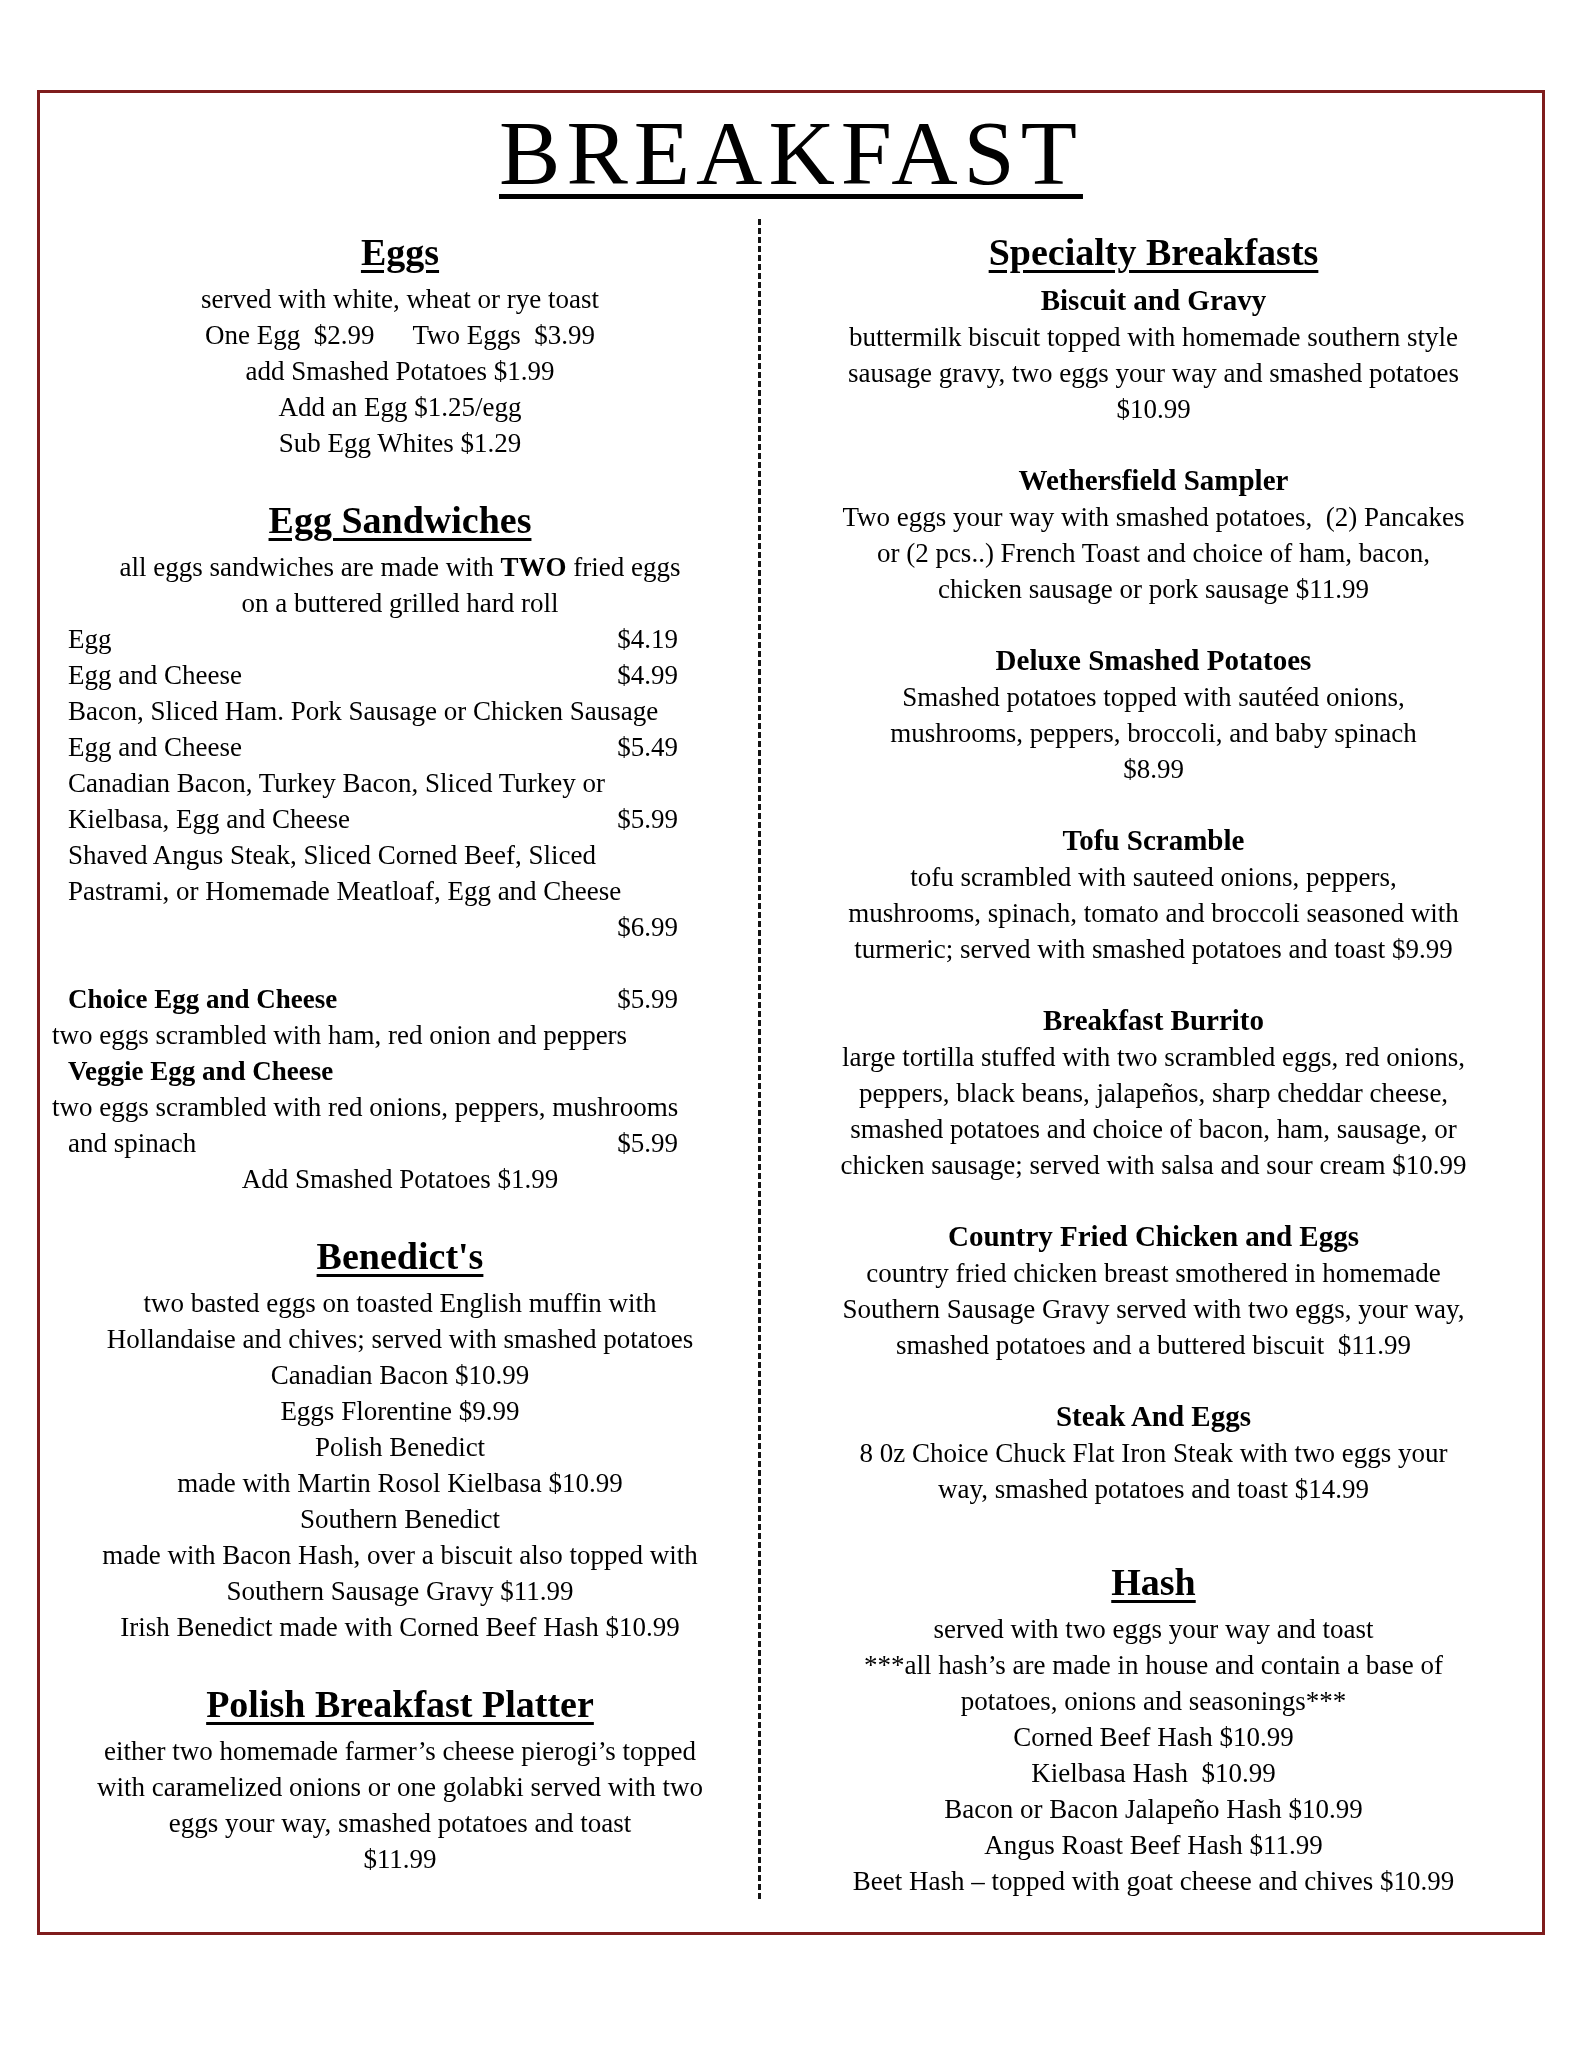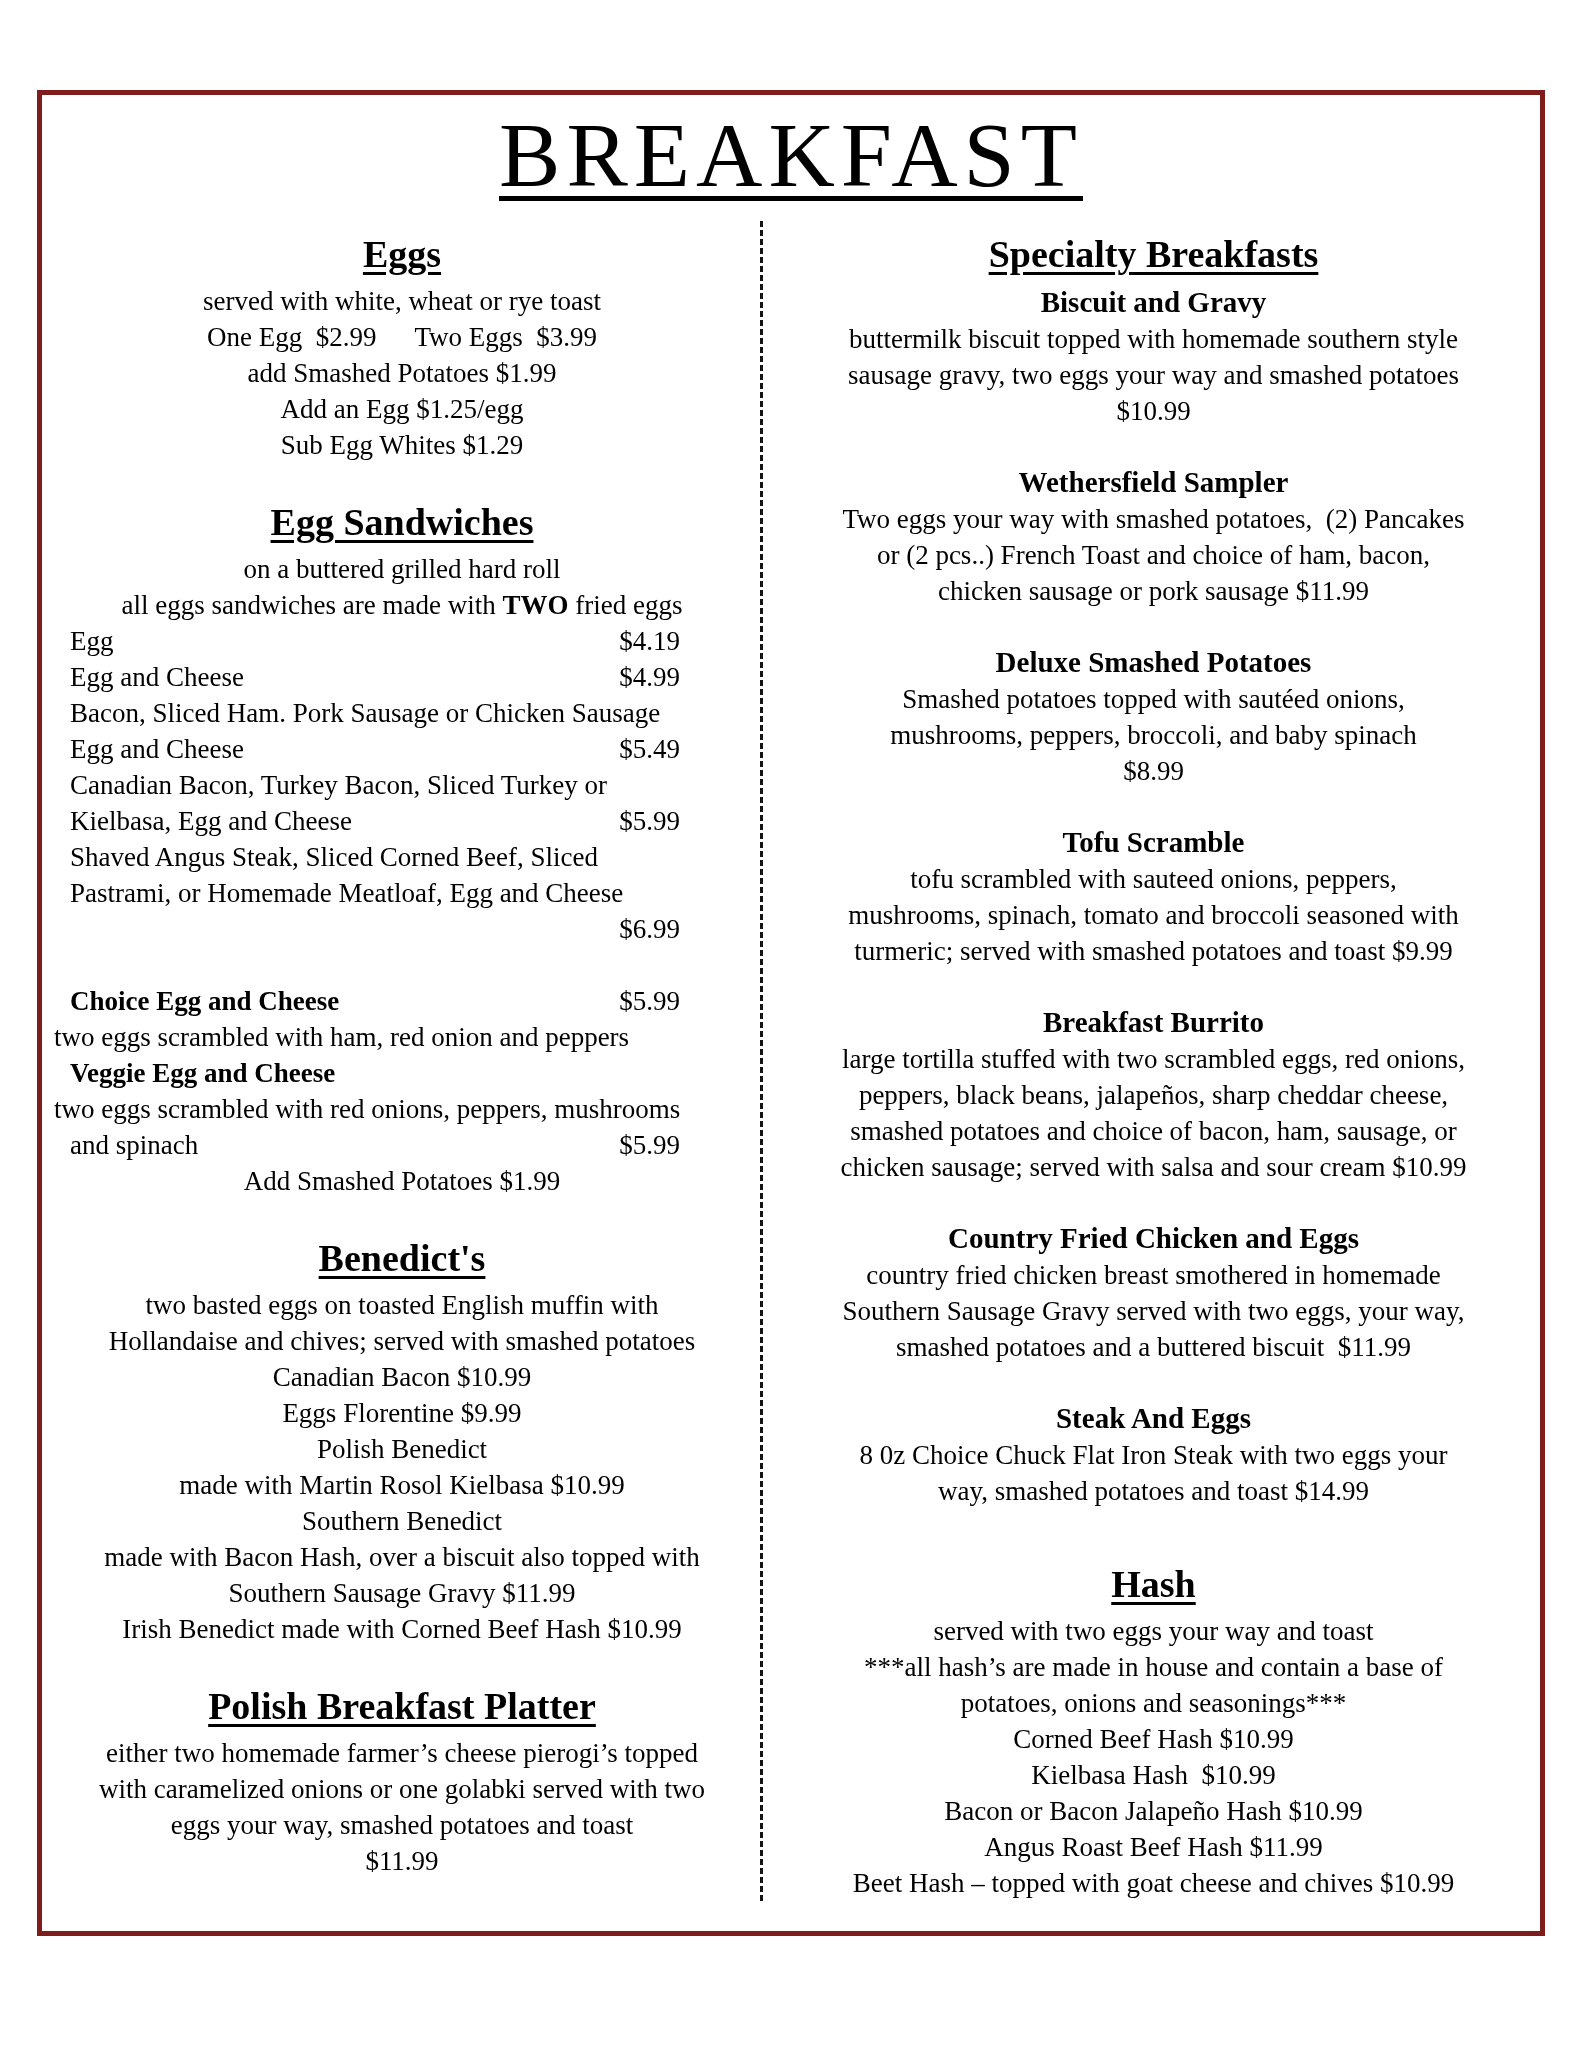--- a/index.html
+++ b/index.html
@@ -6,21 +6,21 @@
     margin: 0;
     padding: 0;
     background: #ffffff;
     color: #000000;
     font-family: "Liberation Serif", "DejaVu Serif", serif;
   }
   .menu-card {
     width: 1508px;
     min-height: 1845px;
     margin: 90px auto 60px auto;
-    border: 5px solid #7f1d1d;
+    border: 3px solid #7f1d1d;
     background: #ffffff;
     box-sizing: border-box;
     padding: 8px 0 30px 0;
   }
   h1.menu-title {
     text-align: center;
     font-weight: 400;
     font-size: 92px;
     line-height: 100px;
     letter-spacing: 6px;
@@ -107,22 +107,22 @@
           <span>One Egg &nbsp;$2.99</span>
           <span>Two Eggs &nbsp;$3.99</span>
         </p>
         <p class="c lines">add Smashed Potatoes $1.99
 Add an Egg $1.25/egg
 Sub Egg Whites $1.29</p>
       </section>
 
       <section>
         <h2 class="section-heading">Egg Sandwiches</h2>
+        <p class="c"><span>all eggs sandwiches are made with </span><span class="bold">TWO</span><span> fried eggs</span></p>
         <p class="c">on a buttered grilled hard roll</p>
-        <p class="c"><span>all eggs sandwiches are made with </span><span class="bold">TWO</span><span> fried eggs</span></p>
 
         <div class="price-list">
           <div class="price-row">
               <span class="nm">Egg</span>
               <span class="pr">$4.19</span>
             </div>
           <div class="price-row">
               <span class="nm">Egg and Cheese</span>
               <span class="pr">$4.99</span>
             </div>

